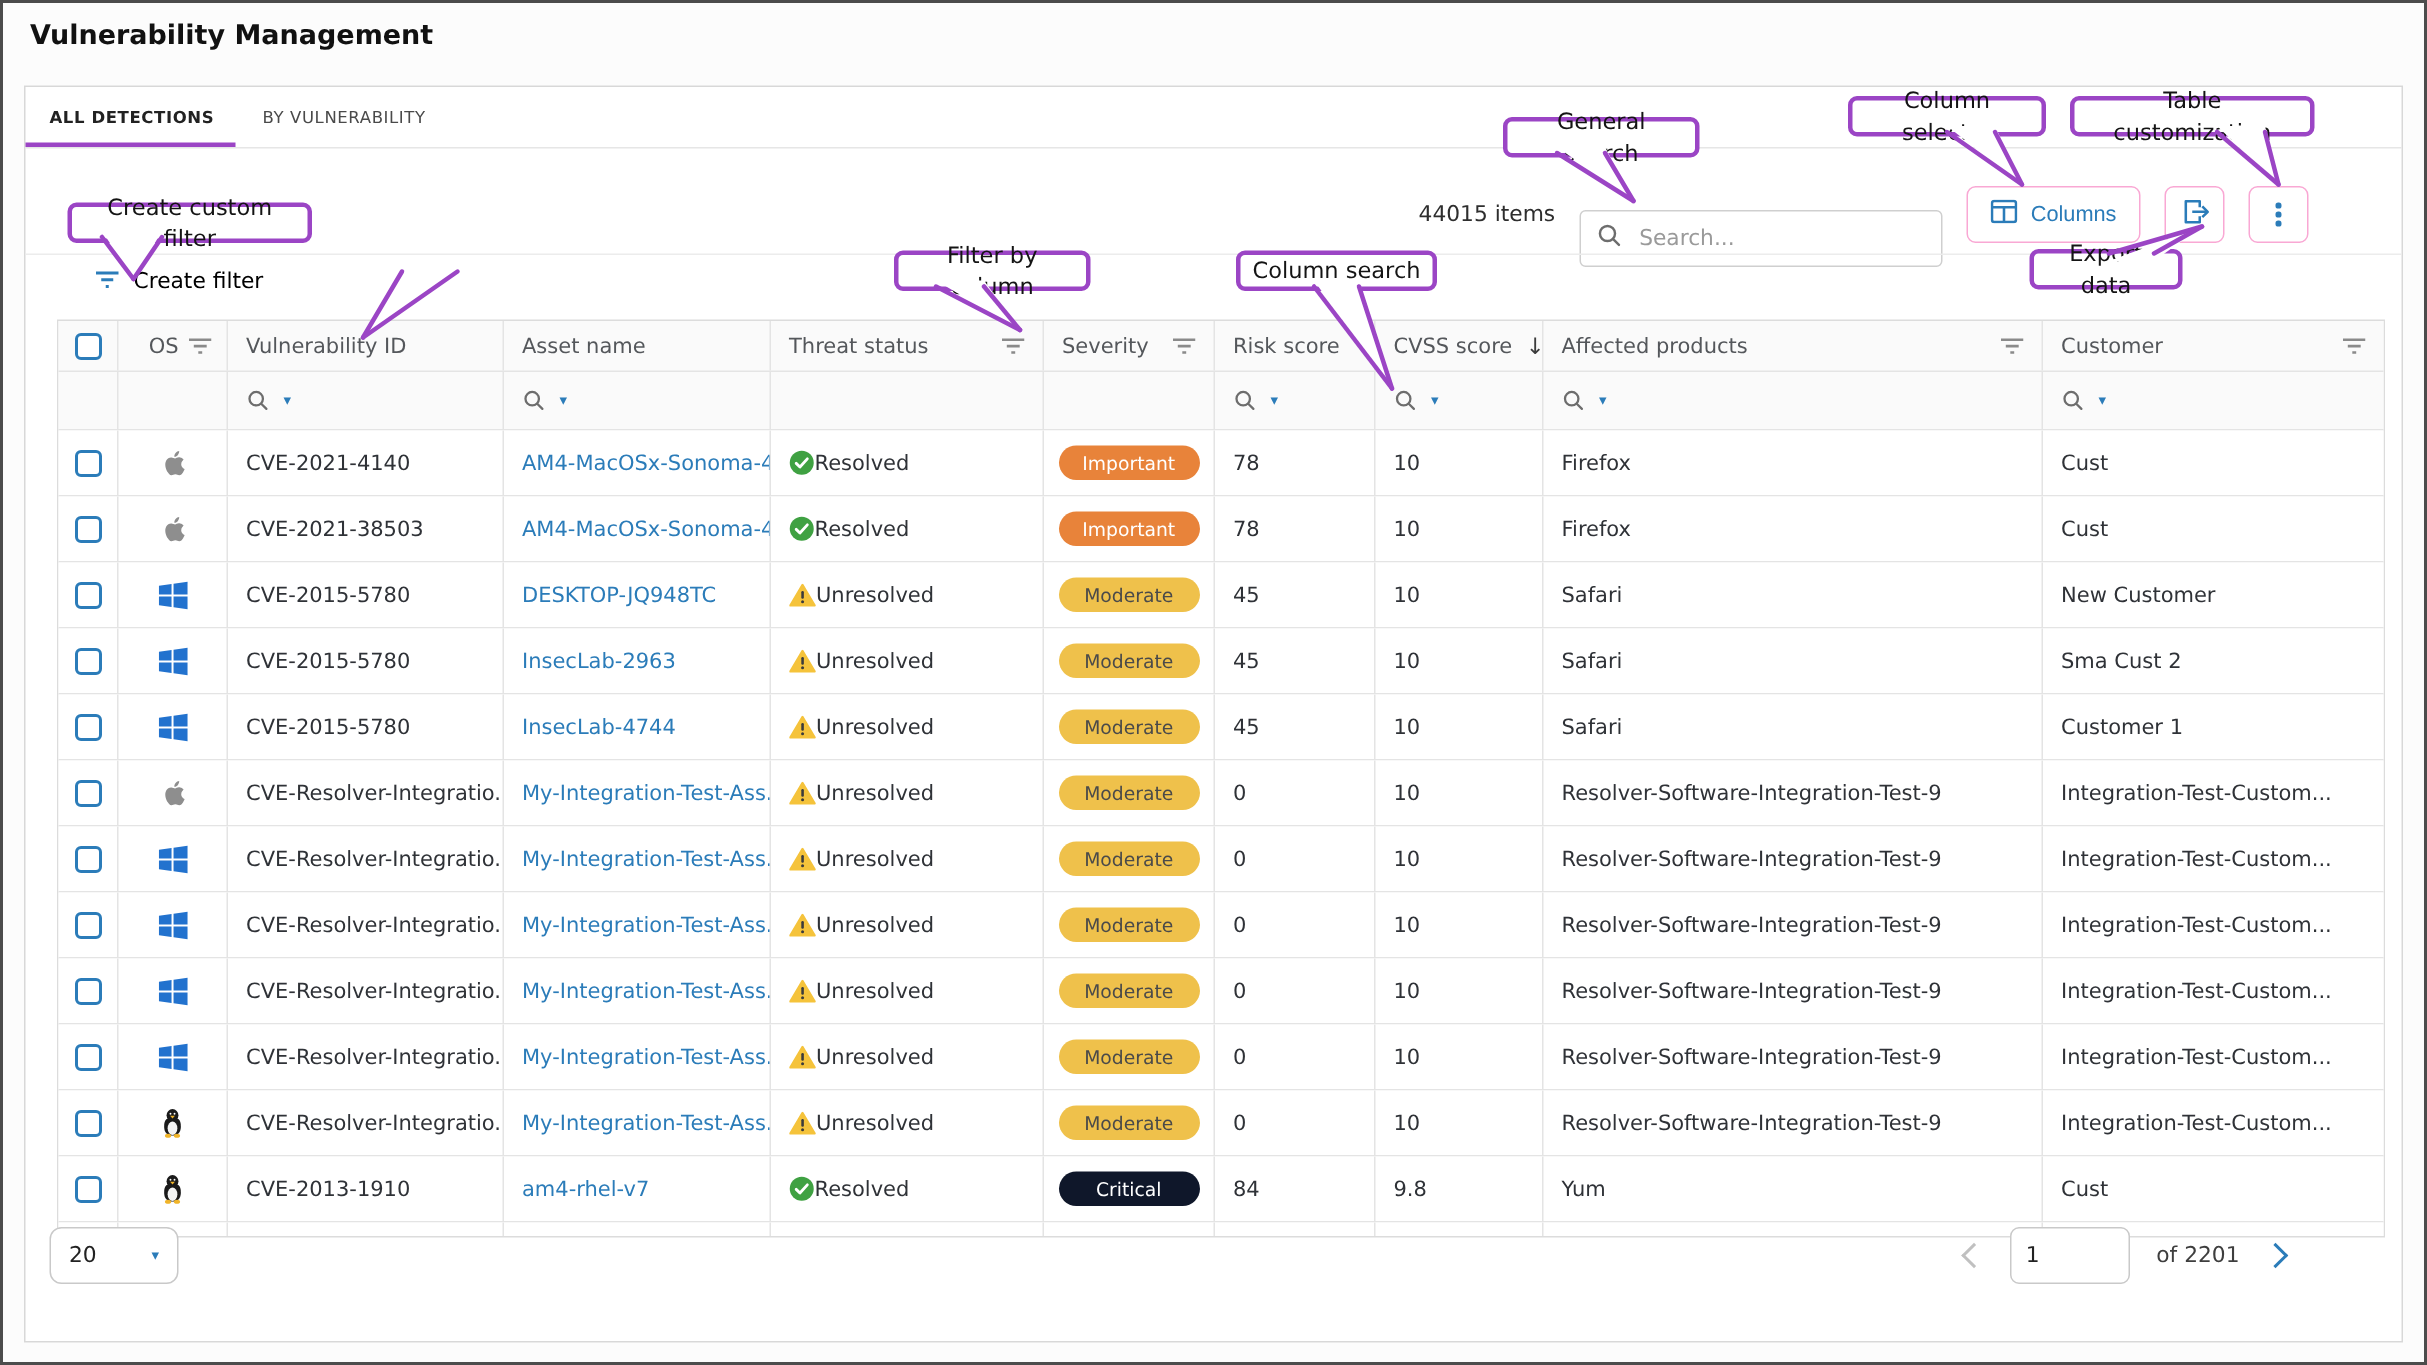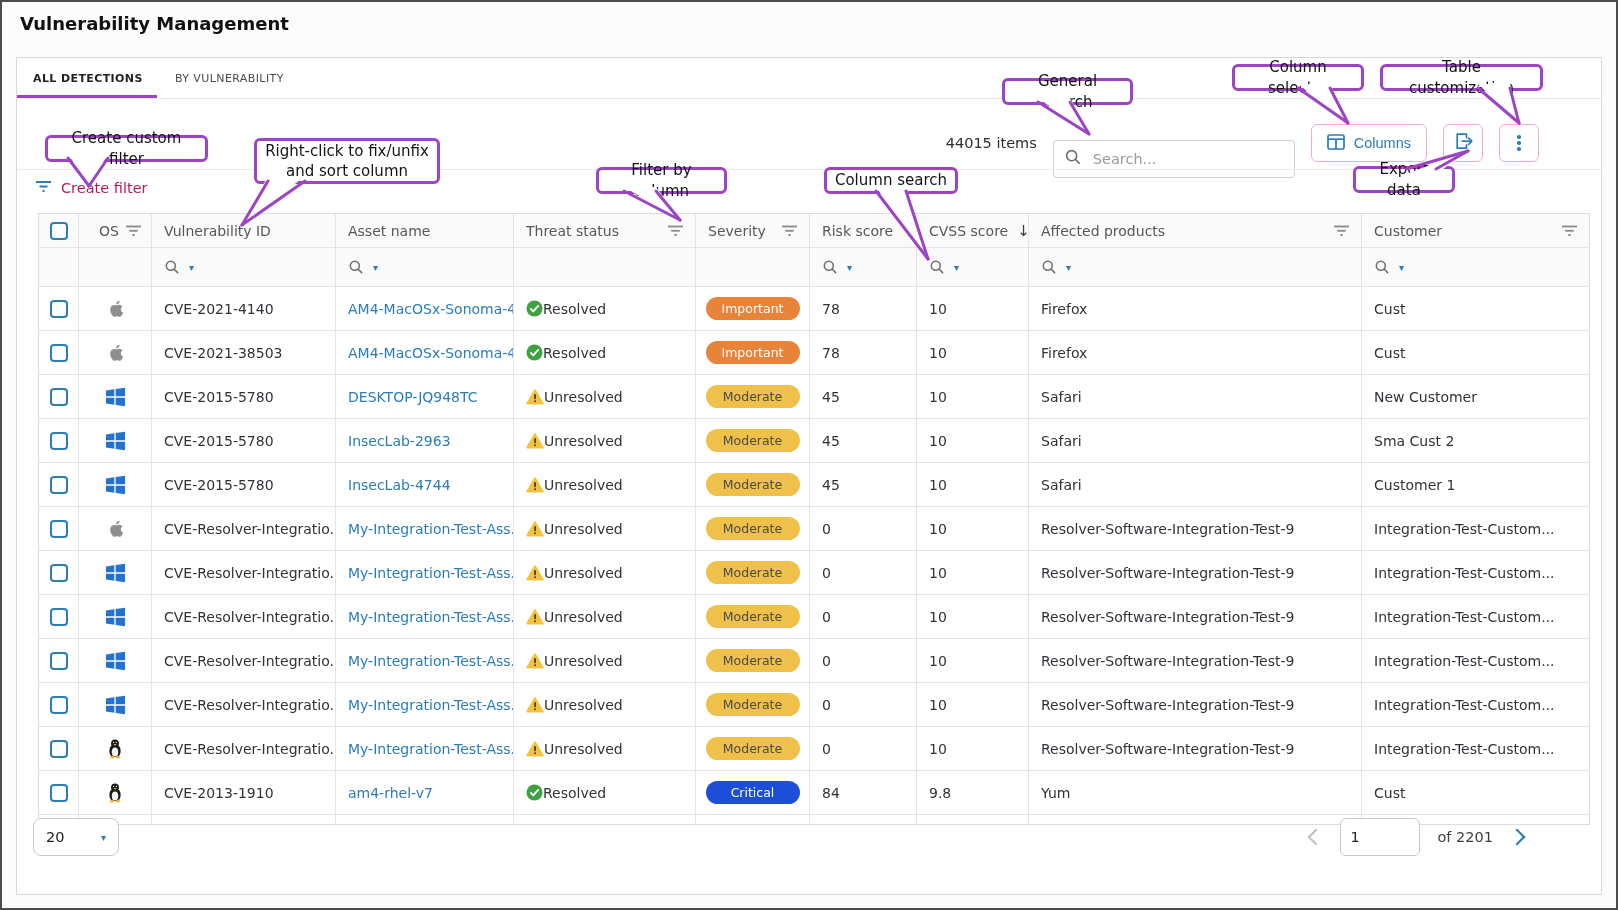--- a/index.html
+++ b/index.html
@@ -22,22 +22,22 @@
     align-items:center;padding:0 10px;gap:9px;background:#fff;box-sizing:border-box;margin-top:32px;}
   .searchbox input{border:0;outline:0;flex:1;font-size:14.5px;color:#333;font-family:inherit;background:transparent;}
   .searchbox input::placeholder{color:#9a9a9a;}
   .btn{height:38px;border:1px solid #f9a8d4;border-radius:6px;background:#fff;display:flex;
     align-items:center;justify-content:center;box-sizing:border-box;cursor:pointer;}
   .columns-btn{padding:0 15px;gap:9px;font-size:14.5px;color:#2b7cb9;}
   .icon-btn{width:40px;}
   .kebab{display:flex;flex-direction:column;gap:2.5px;}
   .kebab i{width:3.5px;height:3.5px;border-radius:50%;background:#2b7cb9;}
   .toolbar-divider{position:absolute;left:0;right:0;top:111px;height:1px;background:#ececec;}
-  .create-filter{position:absolute;left:18px;top:122px;display:flex;gap:9px;
-    font-size:14.5px;color:#be185d;cursor:pointer;}
+  .create-filter{position:absolute;left:46px;top:122px;display:flex;gap:9px;
+    font-size:14.5px;color:#000000;cursor:pointer;}
   
   .table{position:absolute;left:21px;top:155px;width:1550px;border:1px solid #dcdcdc;background:#fff;}
   .tr{display:flex;height:43px;border-bottom:1px solid #e4e4e4;background:#fff;}
   .thead-row{height:33px;background:#fafafa;}
   .search-row{height:38px;background:#fafafa;}
   .sliver{height:9px;border-bottom:none;}
   .td,.th{display:flex;align-items:center;border-right:1px solid #e4e4e4;box-sizing:border-box;
     padding:0 12px;font-size:14px;color:#2f3237;overflow:hidden;white-space:nowrap;}
   .tr>div:last-child{border-right:none;}
   .th{color:#54575b;}
@@ -49,21 +49,21 @@
   .caret{color:#2b7cb9;font-size:10px;}
   .c0{width:40px}.c1{width:73px}.c2{width:184px}.c3{width:178px}.c4{width:182px}
   .c5{width:114px}.c6{width:107px}.c7{width:112px}.c8{width:333px}.c9{width:227px}
   .checkbox{width:18px;height:18px;border:2px solid #2b7cb9;border-radius:4px;background:#fff;
     box-sizing:border-box;display:inline-block;}
   .link{color:#2b7cb9;}
   .badge{min-width:94px;height:23px;border-radius:12px;display:flex;align-items:center;
     justify-content:center;font-size:12.5px;margin:0 auto;padding:0 10px;box-sizing:border-box;}
   .sev-important{background:#e8833a;color:#fff;}
   .sev-moderate{background:#efc14b;color:#4a4a4a;}
-  .sev-critical{background:#1d4ed8;color:#fff;}
+  .sev-critical{background:#0f172a;color:#fff;}
   
   .footer-size{position:absolute;left:16px;top:760px;width:86px;height:38px;border:1px solid #c9c9c9;
     border-radius:8px;display:flex;align-items:center;justify-content:space-between;padding:0 12px;
     font-size:14.5px;color:#222;background:#fff;box-sizing:border-box;cursor:pointer;}
   .pager{position:absolute;top:760px;right:78px;height:38px;display:flex;align-items:center;gap:18px;}
   .page-input{width:80px;height:38px;border:1px solid #c9c9c9;border-radius:6px;padding:0 10px;
     font-size:14.5px;color:#222;box-sizing:border-box;font-family:inherit;outline:none;}
   .of-pages{font-size:14.5px;color:#3e3e3e;}
   .chev{width:10px;height:10px;border-top:2.5px solid #2b7cb9;border-right:2.5px solid #2b7cb9;
     display:inline-block;cursor:pointer;}
@@ -722,21 +722,20 @@
     </div>
     <div class="pager">
       <span class="chev prev"></span>
       <input class="page-input" value="1" style="">
       <span class="of-pages">of 2201</span>
       <span class="chev next"></span>
     </div>
   </div>
 
   <div class="callout" style="left:43px;top:133px;width:163px;height:27px;">Create custom filter</div>
-  <div class="callout" style="left:252px;top:136px;width:186px;height:46px;">Right-click to fix/unfix and sort column</div>
   <div class="callout" style="left:594px;top:165px;width:131px;height:27px;">Filter by column</div>
   <div class="callout" style="left:822px;top:165px;width:134px;height:27px;">Column search</div>
   <div class="callout" style="left:1000px;top:76px;width:131px;height:27px;">General search</div>
   <div class="callout" style="left:1230px;top:62px;width:132px;height:27px;">Column selector</div>
   <div class="callout" style="left:1378px;top:62px;width:163px;height:27px;">Table customization</div>
   <div class="callout" style="left:1351px;top:164px;width:102px;height:27px;">Export data</div>
 
   <svg class="overlay">
     <g stroke-linecap="round">
       <polygon points="66,152 106,152 87,184" fill="#fff"></polygon>

